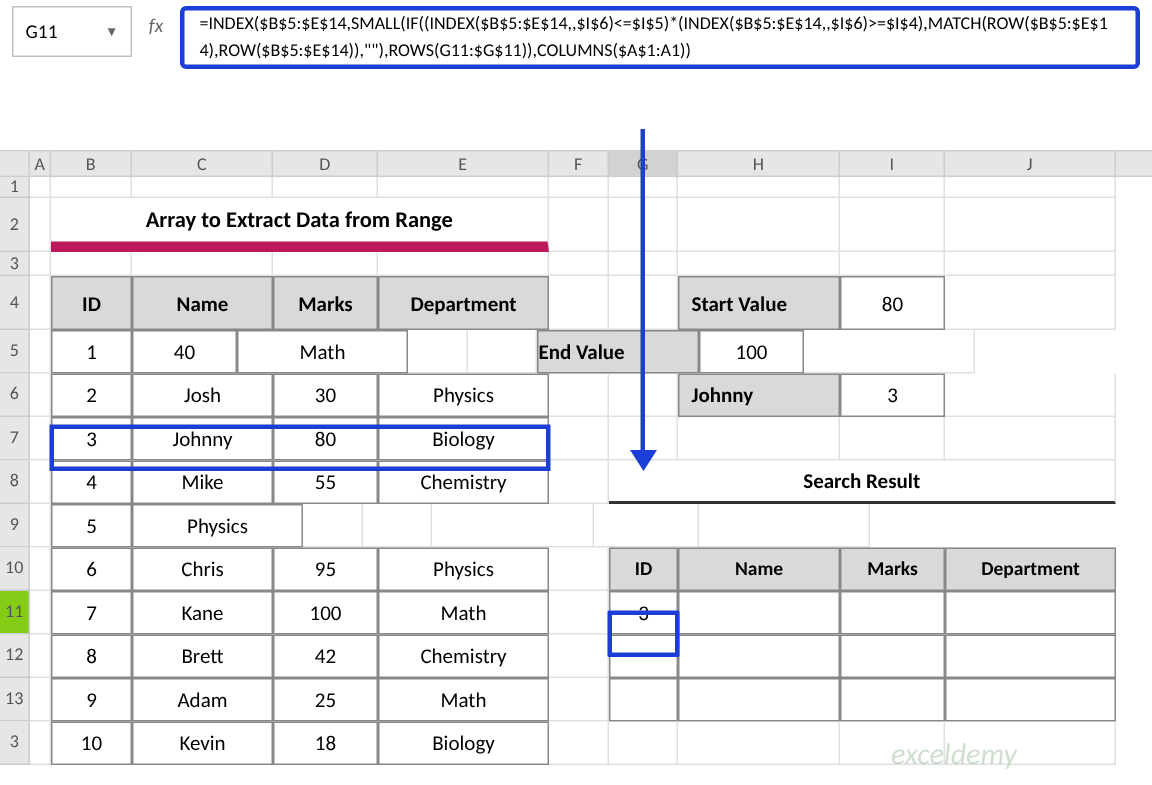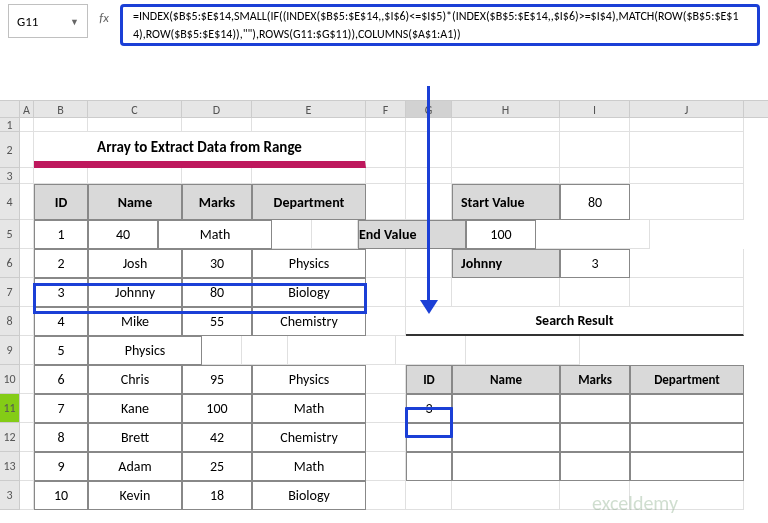--- a/index.html
+++ b/index.html
@@ -38,21 +38,21 @@
 .merge-title { font-weight: 700; font-size: 15px; border-bottom: 7px solid #be185d; }
 
 .hl-box { position: absolute; border: 3px solid #1b3fd6; pointer-events: none; }
 .hl-row7 { top: 183px; left: 33px; width: 334px; height: 31px; }
 .hl-g11 { top: 307px; left: 405px; width: 48px; height: 31px; border-radius: 1px; }
 .hl-formula-arrow { position: absolute; top: 86px; left: 412px; width: 30px; height: 232px; }
 
 .arrow-line { position: absolute; left: 15px; top: 0; width: 3px; height: 218px; background: #1b3fd6; }
 .arrow-head { position: absolute; left: 8px; top: 214px; width: 0; height: 0; border-left: 9px solid transparent; border-right: 9px solid transparent; border-top: 14px solid #1b3fd6; }
 
-.watermark { position: absolute; bottom: 8px; right: 90px; font-size: 20px; color: rgba(120,160,120,.35); pointer-events: none; }
+.watermark { position: absolute; bottom: 8px; right: 90px; font-size: 20px; color: rgba(120,160,120,.35); font-style: italic; pointer-events: none; }
 
 .small-th { background: #d9d9d9; font-weight: 700; font-size: 13px; }
 .result-title { font-weight: 700; font-size: 14px; }
 </style>
 </head>
 <body>
 
 <div class="namebox-row">
   <div class="namebox">
     <span>G11</span>

